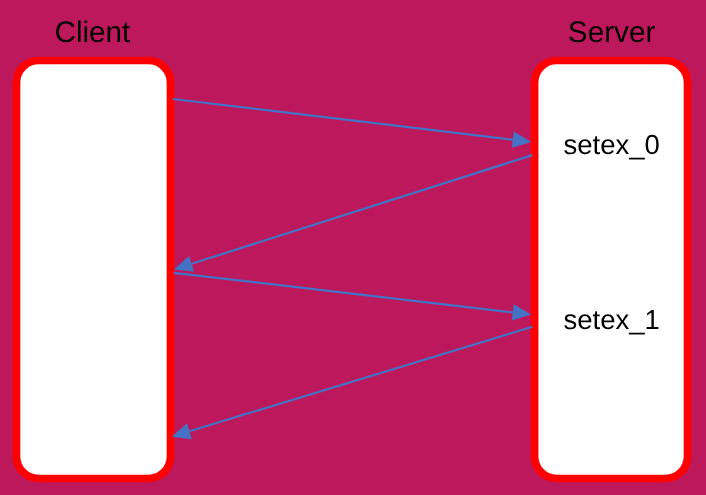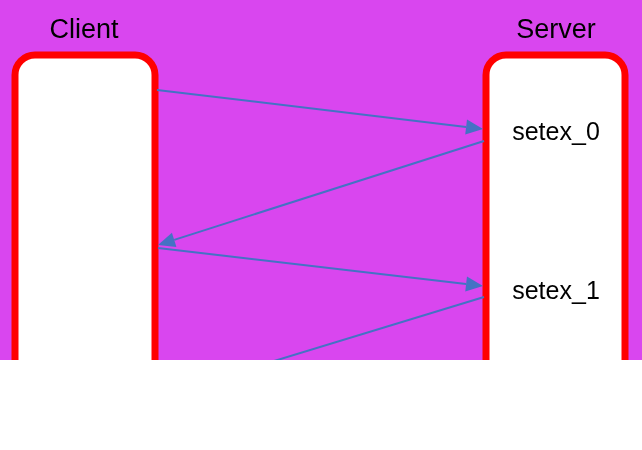--- a/index.html
+++ b/index.html
@@ -47,21 +47,21 @@
     fill: none;
     stroke-linecap: butt;
   }
   .msg-head {
     stroke: none;
   }
 </style>
 </head>
 <body>
 
-<div id="canvas" style="width: 642px; height: 360px; background: #d946ef;">
+<div id="canvas" style="width: 642px; height: 450px; background: #be185d;">
   <svg id="diagram-svg" viewBox="0 0 642 450" xmlns="http://www.w3.org/2000/svg">
 
     <g>
       <rect class="lane-box" id="client-rect" x="15" y="55" width="140" height="380" rx="20" ry="20" stroke="#FF0000" stroke-width="7" fill="#FFFFFF"></rect>
       <text class="lane-title" id="client-title-text" x="84" y="38" fill="#000000">Client</text>
     </g>
 
     <g>
       <rect class="lane-box" id="server-rect" x="486" y="55" width="139" height="380" rx="20" ry="20" stroke="#FF0000" stroke-width="7" fill="#FFFFFF"></rect>
       <text class="lane-title" id="server-title-text" x="556" y="38" fill="#000000">Server</text>

